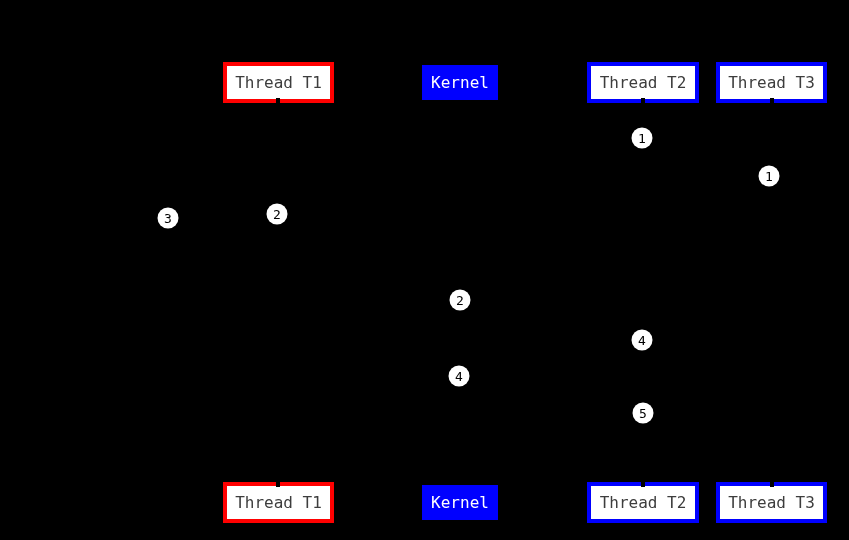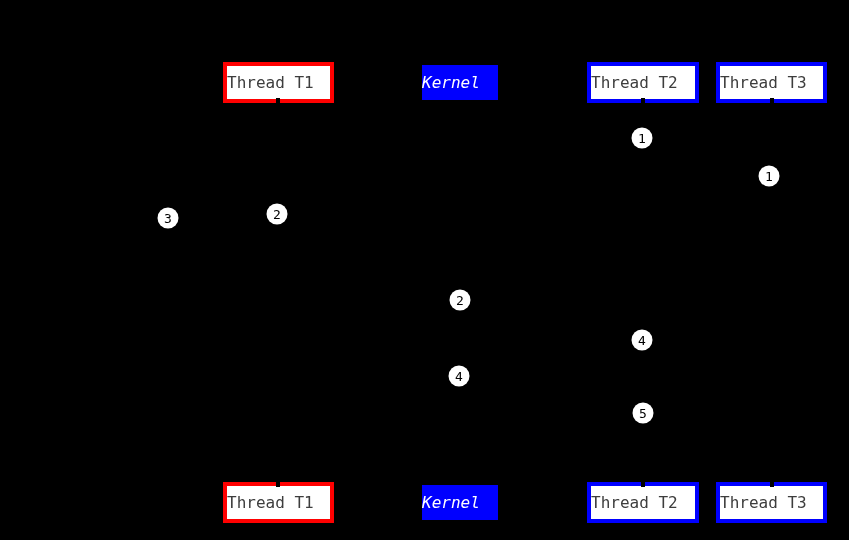--- a/index.html
+++ b/index.html
@@ -13,33 +13,33 @@
     height: 540px;
     background: var(--bg, #000000);
     font-family: "DejaVu Sans Mono", "Liberation Mono", monospace;
     overflow: hidden;
   }
   .actor-box {
     position: absolute;
     box-sizing: border-box;
     display: flex;
     align-items: center;
+    justify-content: center;
     font-size: 16px;
     white-space: nowrap;
   }
   .actor-outline {
     background: var(--actor-fill, #ffffff);
     color: var(--actor-text, #3d3d3d);
   }
   .border-red  { border: 4px solid var(--t1-border, #ff0000); }
   .border-blue { border: 4px solid var(--t23-border, #0000ff); }
   .actor-kernel {
     background: var(--kernel-fill, #0000ff);
     color: var(--kernel-text, #ffffff);
-    font-style: italic;
   }
   
   .pos-t1-top     { left: 223px; top: 62px;  width: 111px; height: 41px; }
   .pos-kernel-top { left: 422px; top: 65px;  width: 76px;  height: 35px; }
   .pos-t2-top     { left: 587px; top: 62px;  width: 112px; height: 41px; }
   .pos-t3-top     { left: 716px; top: 62px;  width: 111px; height: 41px; }
   .pos-t1-bot     { left: 223px; top: 482px; width: 111px; height: 41px; }
   .pos-kernel-bot { left: 422px; top: 485px; width: 76px;  height: 35px; }
   .pos-t2-bot     { left: 587px; top: 482px; width: 112px; height: 41px; }
   .pos-t3-bot     { left: 716px; top: 482px; width: 111px; height: 41px; }

